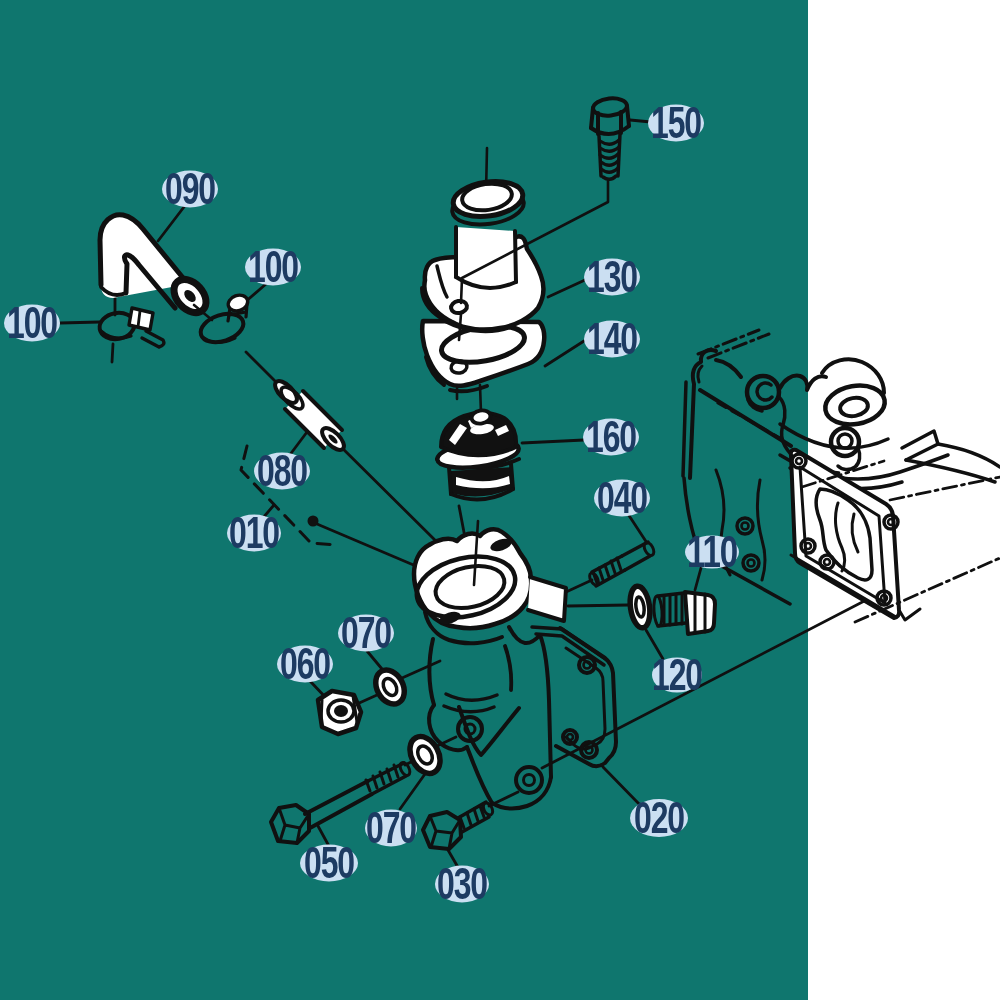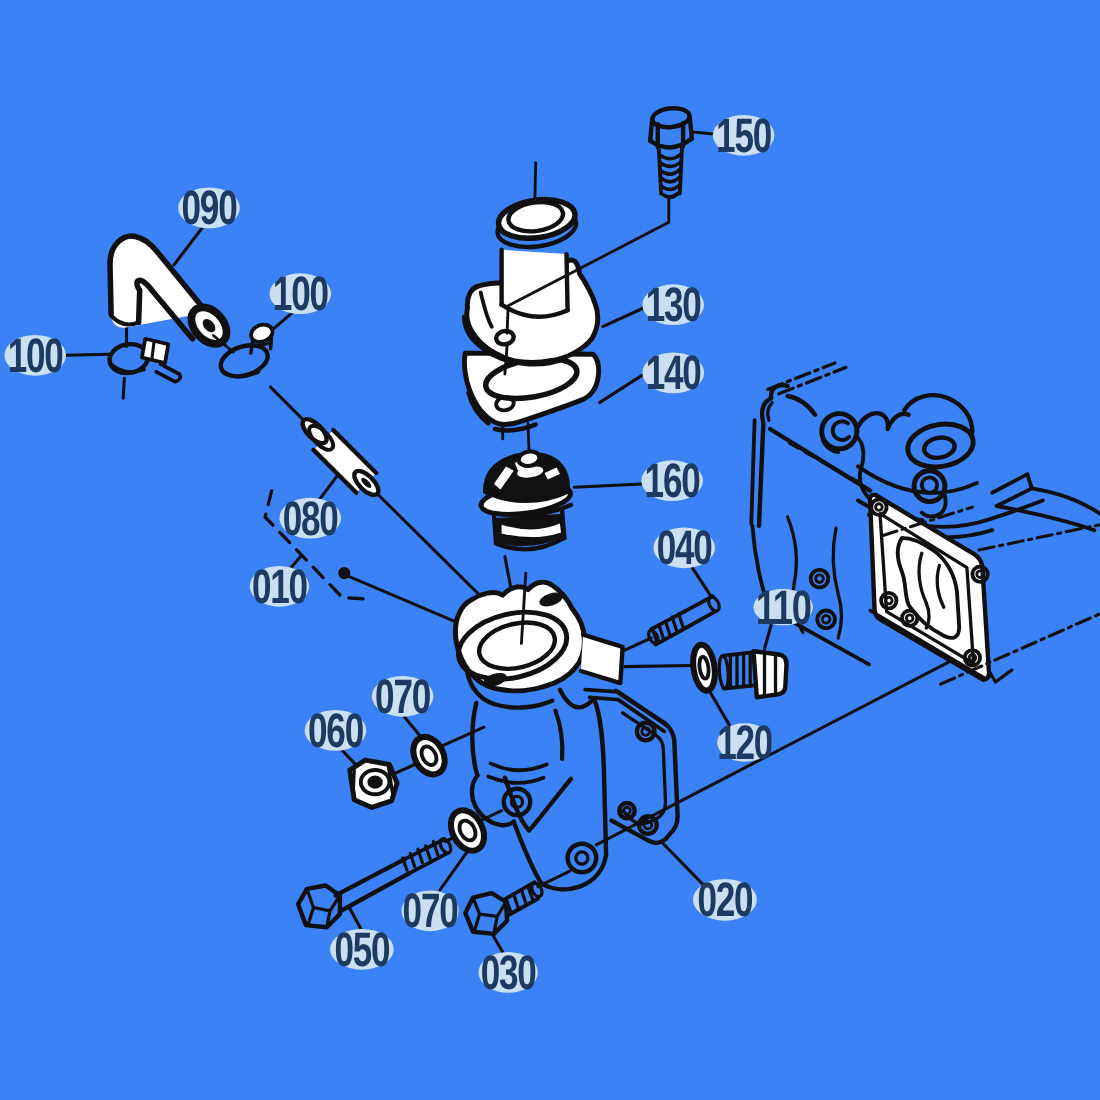--- a/index.html
+++ b/index.html
@@ -1,16 +1,16 @@
 <!DOCTYPE html>
 <html><head>
 <meta charset="utf-8">
 <style>
 html,body{margin:0;padding:0;background:#ffffff;}
-#wrap{width:1000px;height:1000px;position:relative;background:#3b82f6;}
+#wrap{width:808px;height:1000px;position:relative;background:#0f766e;}
 text{font-family:"Liberation Sans",sans-serif;font-weight:bold;fill:#1d3b62;letter-spacing:-1.5px;}
 .lbl{fill:#cbdff2;}
 </style>
 </head>
 <body>
 <div id="wrap">
 <svg width="1000" height="1000" viewBox="0 0 1000 1000" xmlns="http://www.w3.org/2000/svg" fill="none" stroke="#101010" stroke-width="3.8" stroke-linecap="round" stroke-linejoin="round">
 
 <g stroke-width="2.8">
   <path d="M630,120 L651,122"></path>

